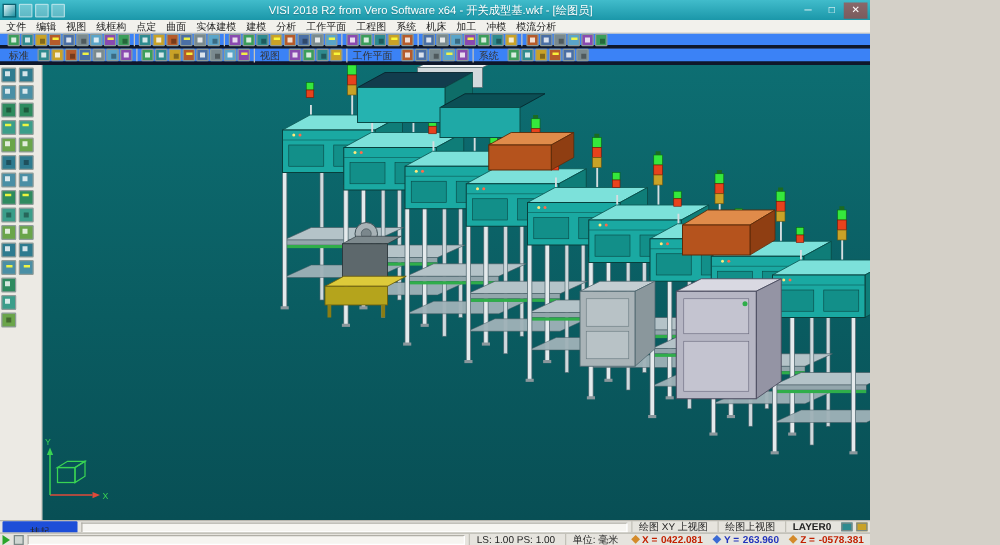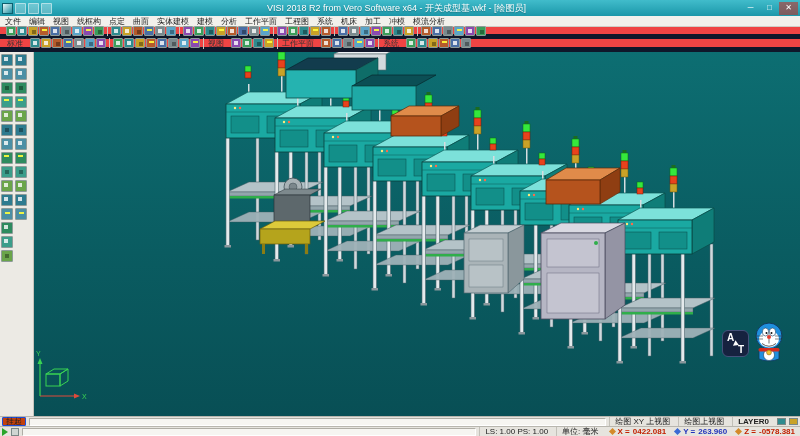--- a/index.html
+++ b/index.html
@@ -1,35 +1,35 @@
 <!DOCTYPE html>
 <html><head>
 <meta charset="utf-8">
 <style>
   *{box-sizing:border-box;margin:0;padding:0}
   html,body{width:800px;height:436px;overflow:hidden}
   body{font-family:"Liberation Sans","DejaVu Sans",sans-serif;background:#d4d0c8}
-  .app{width:800px;height:436px;display:flex;flex-direction:column;position:relative}
+  .app{width:696px;height:436px;display:flex;flex-direction:column;position:relative}
 
   
   .titlebar{height:16px;background:linear-gradient(#41bccb,#1b97a9);display:flex;align-items:center;padding:0 2px;color:#fff;flex:0 0 16px}
   .app-icon{width:11px;height:11px;background:linear-gradient(135deg,#e8f8fa,#1f8fa0);border:1px solid #0d5f6e;margin-right:2px}
   .title-quick{display:flex;gap:2px}
   .tq{width:11px;height:11px;background:rgba(255,255,255,.28);border:1px solid rgba(255,255,255,.45);border-radius:1px}
   .title-text{flex:1;text-align:center;font-size:9px;white-space:nowrap;overflow:hidden;text-overflow:ellipsis;text-shadow:0 1px 1px rgba(0,0,0,.25)}
   .win-btns{display:flex}
   .win-btn{width:19px;height:13px;font-size:8px;line-height:12px;text-align:center;color:#fff;cursor:default}
   .win-btn.close{background:rgba(200,40,30,.55)}
 
   
   .menubar{height:11px;background:#f2f1ec;border-bottom:1px solid #d0cec6;display:flex;align-items:center;padding:0 5px;flex:0 0 11px}
   .menubar span{font-size:8px;color:#1b1b1b;margin-right:8px;white-space:nowrap}
 
   
-  .toolbar{background:#ef4444;border-bottom:5px solid #0f172a;display:flex;align-items:center;padding:0 3px}
+  .toolbar{background:#3b82f6;border-bottom:3px solid #0f172a;display:flex;align-items:center;padding:0 3px}
   .toolbar.r1{height:12px;flex:0 0 12px}
   .toolbar.r2{height:13px;flex:0 0 13px}
   .icon-group{display:flex;gap:1px;padding:0 3px;align-items:center}
   .icon-group + .icon-group{border-left:1px solid #c6c4bc}
   .tb-section{display:flex;align-items:center}
   .tb-section + .tb-section{border-left:1px solid #c6c4bc}
   .tb-label{font-size:8px;color:#333;padding:0 4px;white-space:nowrap}
   .tb-label:empty{display:none}
   .t-icon{width:10px;height:10px;border:1px solid #8d9b98;border-radius:1px;position:relative;flex:0 0 10px}
   .t-icon::after{content:"";position:absolute;left:2px;top:2px;width:4px;height:4px;background:rgba(255,255,255,.8)}
@@ -53,21 +53,21 @@
   .badge{position:absolute;left:688px;top:278px;width:27px;height:27px;background:#16223f;border:1px solid #44507a;border-radius:6px}
   .badge .a{position:absolute;left:4px;top:1px;color:#fff;font-size:10px;font-weight:bold}
   .badge .t{position:absolute;right:4px;bottom:1px;color:#fff;font-size:10px;font-weight:bold}
   .badge .arrow{position:absolute;left:11px;top:10px;width:0;height:0;border-left:5px solid #fff;border-top:3px solid transparent;border-bottom:3px solid transparent;transform:rotate(25deg)}
   .doraemon{position:absolute;left:716px;top:270px;width:38px;height:44px}
 
   
   .status{background:#e6e4de;border-top:1px solid #b8b6ae;display:flex;align-items:center;font-size:8px;color:#222;padding:0 2px;gap:3px}
   .status.r1{height:10px;flex:0 0 10px}
   .status.r2{height:10px;flex:0 0 10px}
-  .prompt-btn{background:#c2410c;border:1px solid #1d4ed8;border-radius:1px;padding:0 3px;line-height:8px;height:9px;white-space:nowrap}
+  .prompt-btn{background:#c2410c;border:5px solid #1d4ed8;border-radius:1px;padding:0 17px;line-height:8px;height:9px;white-space:nowrap}
   .sunken{flex:1;height:8px;background:#f6f5f1;border:1px solid #b0aea6;border-right-color:#fff;border-bottom-color:#fff}
   .seg{padding:0 5px;border-left:1px solid #c2c0b8;white-space:nowrap;line-height:9px}
   .seg.bold{font-weight:bold}
   .chip{width:9px;height:7px;border:1px solid #7a8886}
   .diamond{width:5px;height:5px;transform:rotate(45deg);display:inline-block;flex:0 0 5px}
   .coord{padding:0 3px;font-weight:bold;white-space:nowrap;display:flex;align-items:center;gap:3px;line-height:9px}
   .play{width:0;height:0;border-left:6px solid #2aa52a;border-top:4px solid transparent;border-bottom:4px solid transparent}
   .mini-grid{width:8px;height:8px;background:#cfd6d2;border:1px solid #7a8886}
 </style>
 </head>

